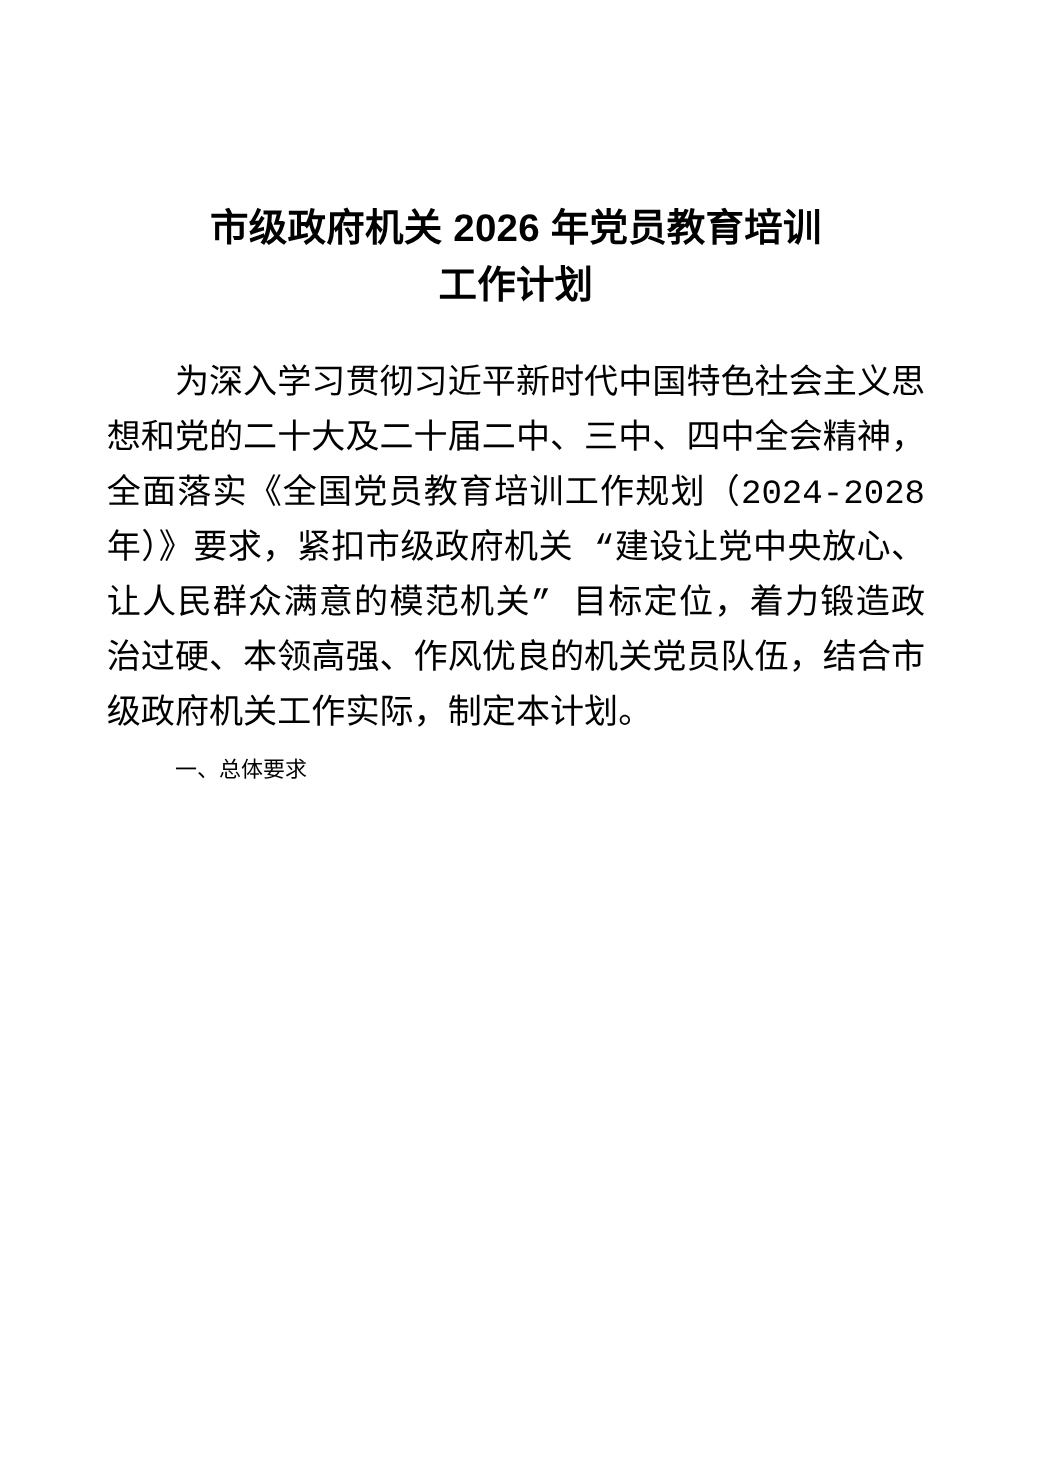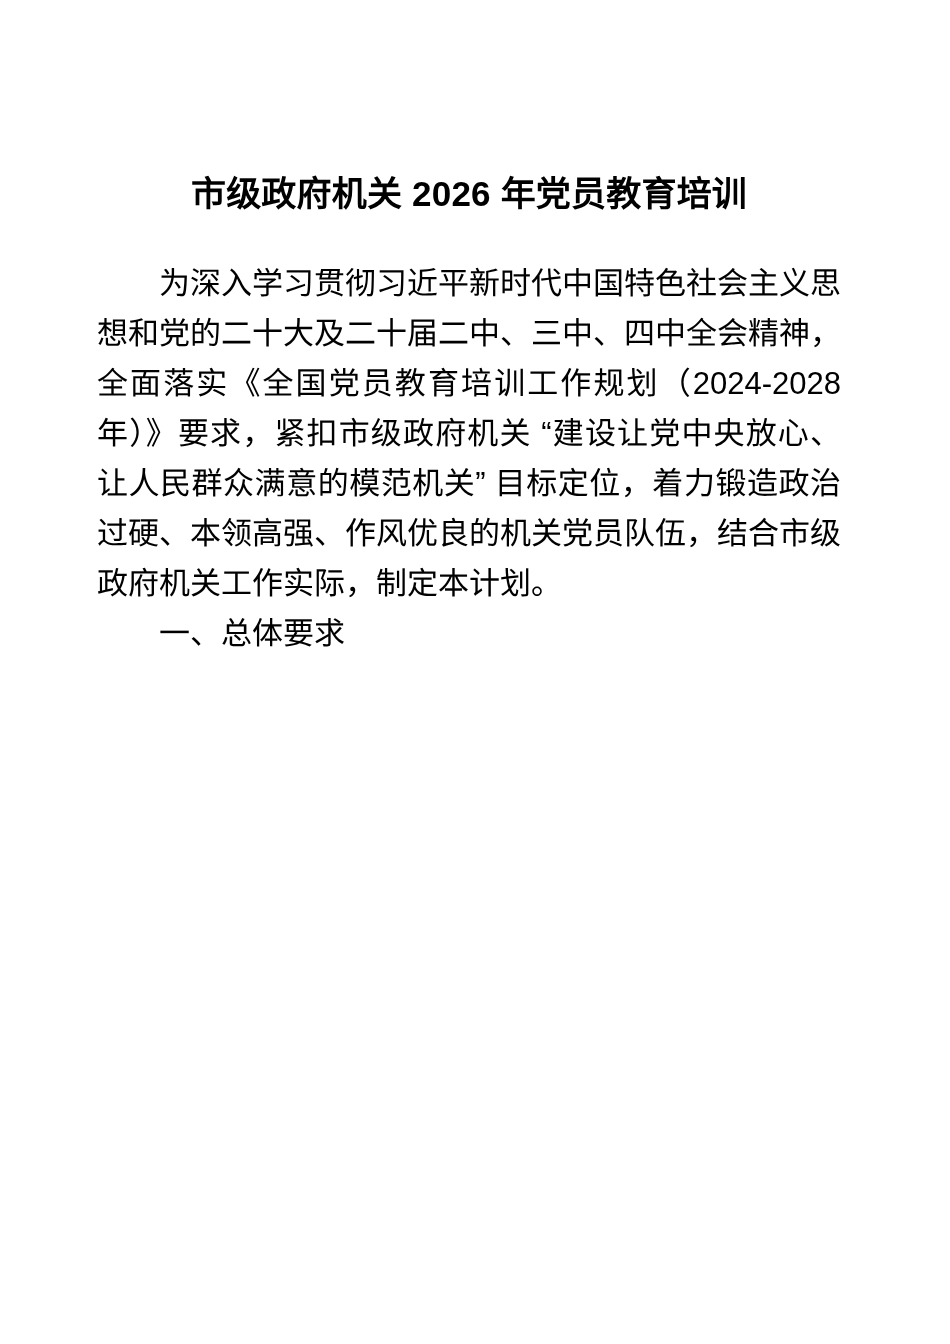--- a/index.html
+++ b/index.html
@@ -18,21 +18,21 @@
     box-sizing: border-box;
     overflow: hidden;
     font-family: "Liberation Sans", "DejaVu Sans", sans-serif;
     color: #000000;
     -webkit-font-smoothing: antialiased;
   }
 
   .content {
     position: absolute;
     left: 97px;
-    top: 0;
+    top: 14px;
     width: 744px;
   }
 
   
   .doc-title {
     margin: 0;
     padding-top: 168px;
     font-size: 35px;
     line-height: 52px;
     font-weight: 600;
@@ -48,26 +48,27 @@
     line-height: 50px;
     text-align: justify;
     text-justify: inter-ideograph;
     text-indent: 62px;
     word-break: break-all;
     letter-spacing: 0;
   }
 
   .para.first {
     margin-top: 39px;
+    font-family: Liberation Mono, monospace;
   }
 
   
   .heading-1 {
     margin: 0;
-    font-size: 31px;
+    font-size: 20px;
     line-height: 50px;
     font-weight: 400;
     text-indent: 62px;
     word-break: break-all;
   }
 
   
   .heading-2 {
     margin: 0;
     font-size: 31px;
@@ -78,20 +79,21 @@
   }
 </style>
 </head>
 <body>
 
 <div class="page">
   <div class="content">
 
     <h1 class="doc-title">
       <span>市级政府机关 2026 年党员教育培训</span><br>
+      <span>工作计划</span>
     </h1>
 
     <p class="para first">为深入学习贯彻习近平新时代中国特色社会主义思想和党的二十大及二十届二中、三中、四中全会精神，全面落实《全国党员教育培训工作规划（2024-2028 年）》要求，紧扣市级政府机关 “建设让党中央放心、让人民群众满意的模范机关” 目标定位，着力锻造政治过硬、本领高强、作风优良的机关党员队伍，结合市级政府机关工作实际，制定本计划。</p>
 
     <p class="heading-1">一、总体要求</p>
 
 
 
 
   </div>

